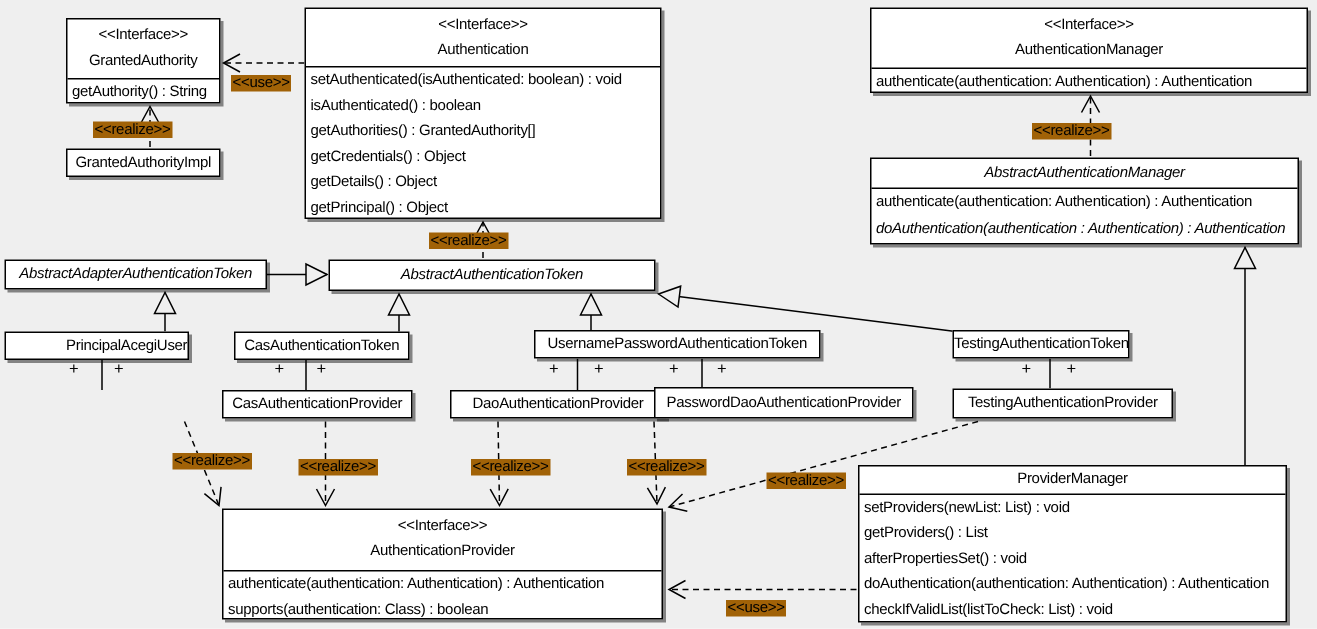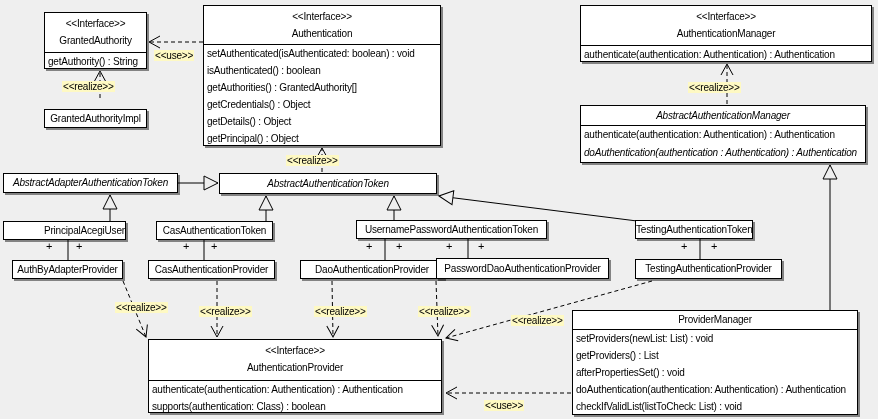--- a/index.html
+++ b/index.html
@@ -20,21 +20,21 @@
   .body { border-top:1px solid #000; overflow:hidden; }
   .body .row {
     height:17px; line-height:17px; white-space:nowrap;
     padding-left:3px; text-align:left; overflow:hidden;
   }
   .body .row.tall { height:18px; line-height:18px; }
   .single { text-align:center; white-space:nowrap; overflow:hidden; }
   .single .row { line-height:17px; }
   .italic { font-style:italic; }
   .edge-label {
-    position:absolute; background:#fef9c3; padding:0 1px;
+    position:absolute; background:#a16207; padding:0 1px;
     line-height:11px; white-space:nowrap;
   }
   .plus { position:absolute; line-height:10px; font-size:11px; }
 </style>
 </head>
 <body>
 
 <div class="canvas">
 
   <svg class="edges" viewBox="0 0 878 419">
@@ -75,21 +75,21 @@
   <div class="uml-box" style="left:44px;top:12px;width:103px;height:57px;">
     <div class="head pad" style="height:37px;">
       <div class="row">&lt;&lt;Interface&gt;&gt;</div>
       <div class="row">GrantedAuthority</div>
     </div>
     <div class="body">
       <div class="row tall">getAuthority() : String</div>
     </div>
   </div>
 
-  <div class="uml-box single" style="left:44px;top:109px;width:103px;height:19px;">
+  <div class="uml-box single" style="left:44px;top:99px;width:103px;height:19px;">
     <div class="row">GrantedAuthorityImpl</div>
   </div>
 
   <div class="uml-box" style="left:203px;top:5px;width:238px;height:141px;">
     <div class="head pad" style="height:36px;">
       <div class="row">&lt;&lt;Interface&gt;&gt;</div>
       <div class="row">Authentication</div>
     </div>
     <div class="body">
       <div class="row">setAuthenticated(isAuthenticated: boolean) : void</div>
@@ -138,23 +138,20 @@
   </div>
 
   <div class="uml-box single" style="left:156px;top:221px;width:117px;height:19px;">
     <div class="row">CasAuthenticationToken</div>
   </div>
 
   <div class="uml-box single" style="left:635px;top:220px;width:118px;height:19px;">
     <div class="row">TestingAuthenticationToken</div>
   </div>
 
-  <div class="uml-box single" style="left:12px;top:260px;width:111px;height:19px;">
-    <div class="row">AuthByAdapterProvider</div>
-  </div>
 
   <div class="uml-box single" style="left:148px;top:260px;width:127px;height:19px;">
     <div class="row">CasAuthenticationProvider</div>
   </div>
 
   <div class="uml-box single" style="left:300px;top:260px;width:144px;height:19px;">
     <div class="row">DaoAuthenticationProvider</div>
   </div>
 
   <div class="uml-box single" style="left:436px;top:258px;width:173px;height:21px;">

